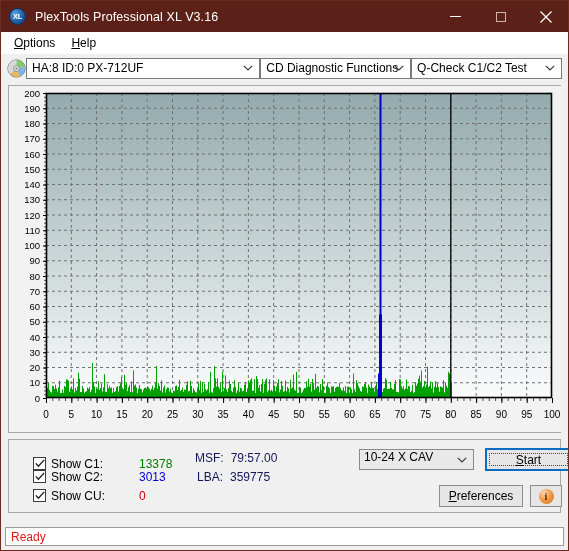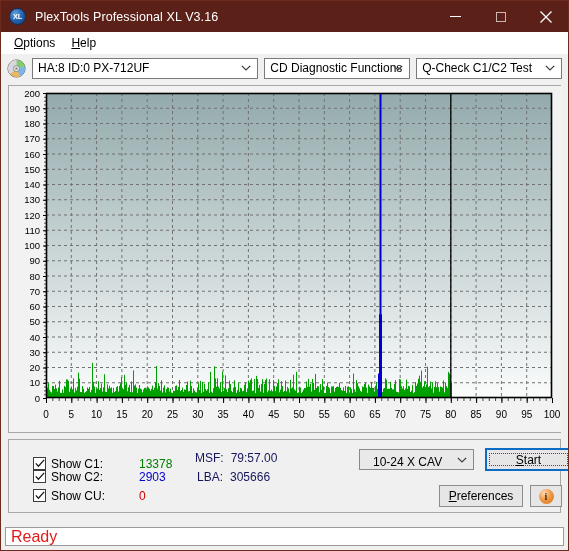--- a/index.html
+++ b/index.html
@@ -73,21 +73,21 @@
   }
   .menu-item u { text-decoration: underline; }
 
   
   .toolbar {
     height: 28px;
     background: #f0f0f0;
     display: flex;
     align-items: center;
     padding: 0 6px;
-    gap: 6px;
+    gap: 0;
   }
   .disc-icon {
     width: 19px; height: 19px;
     flex: 0 0 auto;
     position: relative;
   }
   .combo {
     height: 21px;
     background: #ffffff;
     border: 1px solid #7a7a7a;
@@ -166,22 +166,22 @@
   }
   .stat-label { color: #16165c; }
   .stat-value { color: #16165c; margin-left: 7px; }
 
   .speed-combo {
     position: absolute;
     left: 350px; top: 9px;
     width: 115px; height: 21px;
     background: #e9e9e9;
     border: 1px solid #8a8a8a;
-    display: flex; align-items: flex-end;
-    padding-left: 13px;
+    display: flex; align-items: flex-start;
+    padding-left: 4px;
     font-size: 12px;
     color: #000;
   }
   .speed-combo .carrow {
     position: absolute; right: 5px; top: 0; bottom: 0;
     width: 12px; display: flex; align-items: center; justify-content: center;
   }
   .start-btn {
     position: absolute;
     left: 476px; top: 8px;
@@ -223,21 +223,21 @@
 
   
   .statusbar {
     position: absolute;
     left: 4px; right: 4px; bottom: 4px;
     height: 19px;
     background: #ffffff;
     border: 1px solid #9b9b9b;
     display: flex; align-items: center;
     padding-left: 5px;
-    font-size: 16px;
+    font-size: 12px;
     color: #e01b1b;
   }
   u { text-decoration: underline; }
 </style>
 </head>
 <body>
 
 <div id="app">
 
   <div class="titlebar">
@@ -1039,40 +1039,40 @@
       <span class="chk-value" style="color:#008000;">13378</span>
     </div>
 
     <div class="chk-row" style="top:28px;">
       <span class="chk-box">
         <svg width="10" height="9" viewBox="0 0 10 9">
             <polyline points="0.8,4.4 3.4,7.2 9.2,0.9" fill="none" stroke="#1a1a1a" stroke-width="1.3"></polyline>
           </svg>
       </span>
       <span class="chk-label">Show C2:</span>
-      <span class="chk-value" style="color:#0000cc;">2903</span>
+      <span class="chk-value" style="color:#0000cc;">3013</span>
     </div>
 
     <div class="chk-row" style="top:47px;">
       <span class="chk-box">
         <svg width="10" height="9" viewBox="0 0 10 9">
             <polyline points="0.8,4.4 3.4,7.2 9.2,0.9" fill="none" stroke="#1a1a1a" stroke-width="1.3"></polyline>
           </svg>
       </span>
       <span class="chk-label">Show CU:</span>
       <span class="chk-value" style="color:#cc0000;">0</span>
     </div>
 
     <div class="stat-row" style="left:186px; top:9px;">
       <span class="stat-label">MSF:</span>
       <span class="stat-value">79:57.00</span>
     </div>
     <div class="stat-row" style="left:188px; top:28px;">
       <span class="stat-label">LBA:</span>
-      <span class="stat-value">305666</span>
+      <span class="stat-value">359775</span>
     </div>
 
     <div class="speed-combo">
       <span>10-24 X CAV</span>
       <span class="carrow">
         <svg width="10" height="6" viewBox="0 0 10 6">
             <polyline points="0.8,0.8 5,5 9.2,0.8" fill="none" stroke="#3a3a3a" stroke-width="1.2"></polyline>
           </svg>
       </span>
     </div>

